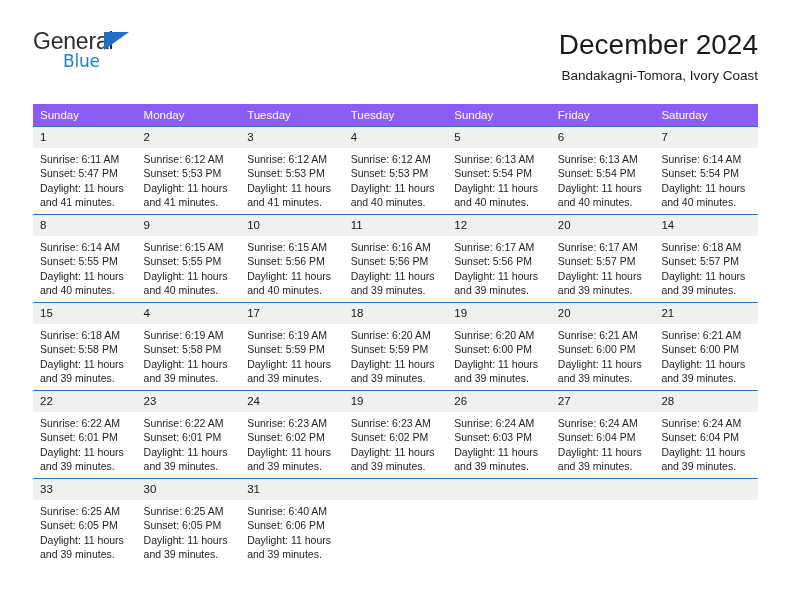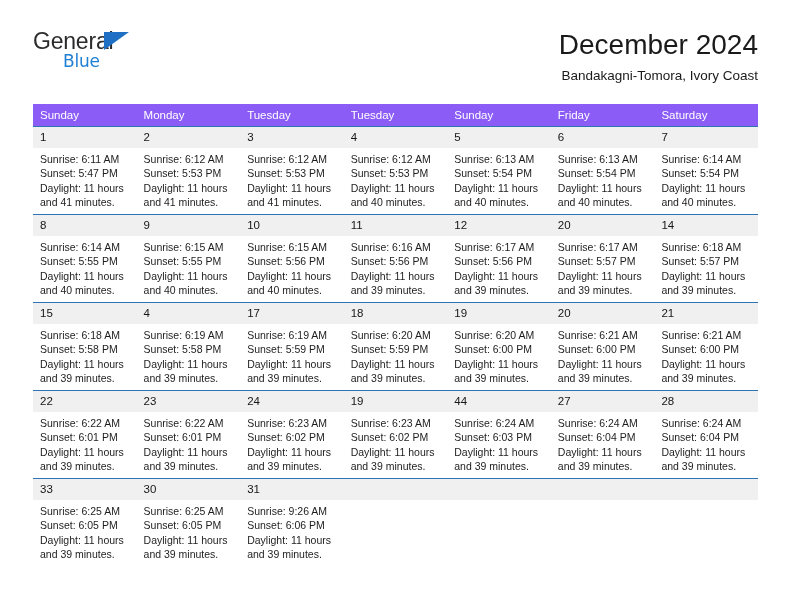--- a/index.html
+++ b/index.html
@@ -370,21 +370,21 @@
           </td>
           <td>
             <div class="daynum">19</div>
             <div class="info">
               <div>Sunrise: 6:23 AM</div>
               <div>Sunset: 6:02 PM</div>
               <div class="wrap2">Daylight: 11 hours and 39 minutes.</div>
             </div>
           </td>
           <td>
-            <div class="daynum">44</div>
+            <div class="daynum">26</div>
             <div class="info">
               <div>Sunrise: 6:24 AM</div>
               <div>Sunset: 6:03 PM</div>
               <div class="wrap2">Daylight: 11 hours and 39 minutes.</div>
             </div>
           </td>
           <td>
             <div class="daynum">27</div>
             <div class="info">
               <div>Sunrise: 6:24 AM</div>
@@ -414,21 +414,21 @@
             <div class="daynum">30</div>
             <div class="info">
               <div>Sunrise: 6:25 AM</div>
               <div>Sunset: 6:05 PM</div>
               <div class="wrap2">Daylight: 11 hours and 39 minutes.</div>
             </div>
           </td>
           <td>
             <div class="daynum">31</div>
             <div class="info">
-              <div>Sunrise: 9:26 AM</div>
+              <div>Sunrise: 6:40 AM</div>
               <div>Sunset: 6:06 PM</div>
               <div class="wrap2">Daylight: 11 hours and 39 minutes.</div>
             </div>
           </td>
           <td>
             <div class="daynum empty"></div>
             <div class="info"></div>
           </td>
           <td>
             <div class="daynum empty"></div>

